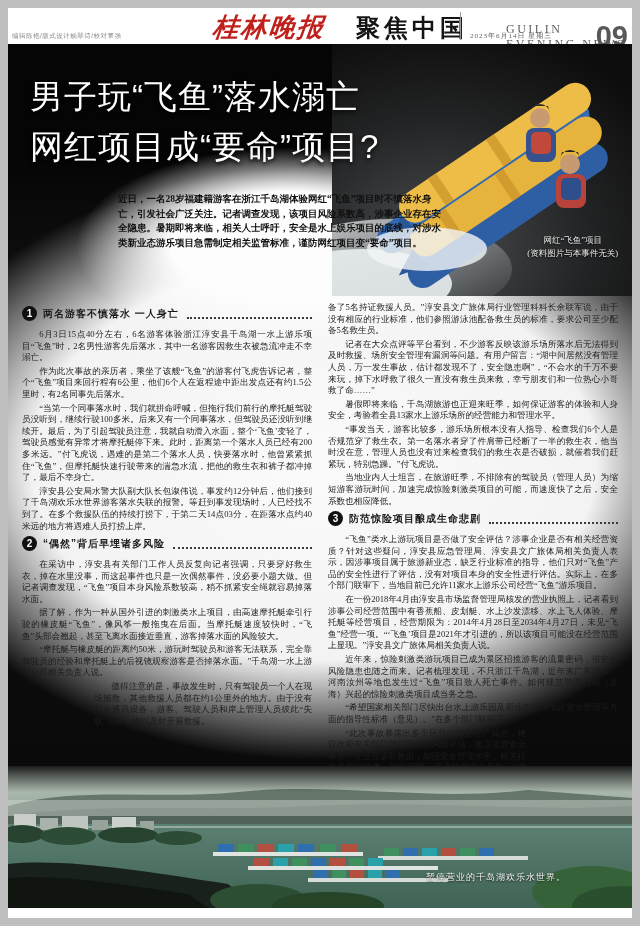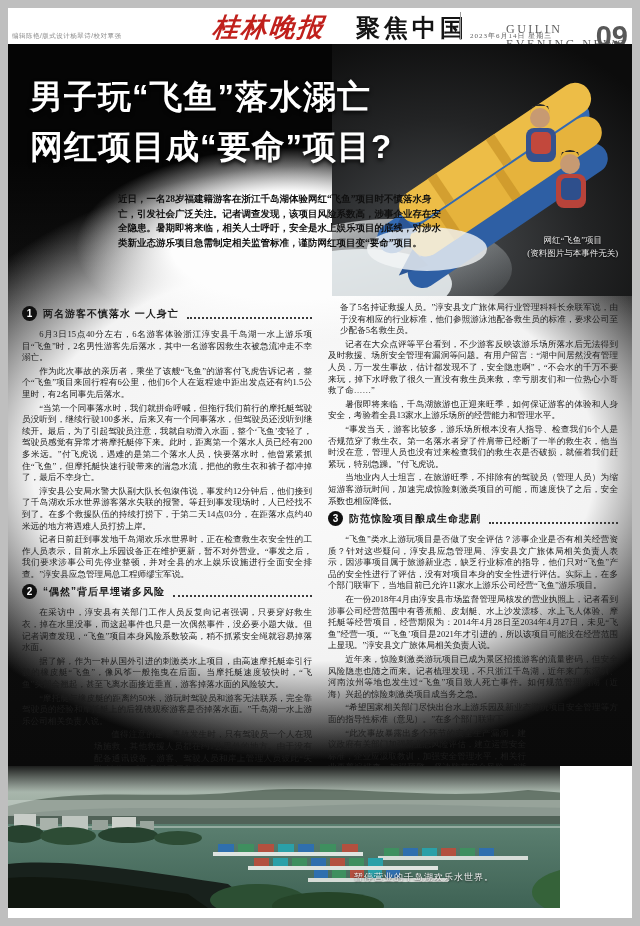--- a/index.html
+++ b/index.html
@@ -30,45 +30,45 @@
   
   .article{
     position:absolute;left:0;top:36px;width:624px;height:722px;overflow:hidden;
     background:
       radial-gradient(ellipse 280px 130px at 45% 28%, #fdfdfd 42%, rgba(253,253,253,0) 76%),
       radial-gradient(ellipse 470px 330px at 49% 58%, #fbfbfb 0%, #f3f3f3 60%, rgba(243,243,243,0) 90%),
       linear-gradient(180deg, rgba(5,5,5,1) 0%, rgba(5,5,5,1) 16%, rgba(5,5,5,0) 38%),
       linear-gradient(180deg,#161616,#0a0a0a);
   }
   .fish-photo{position:absolute;right:0;top:0;width:300px;height:252px;z-index:1;}
-  .headline{position:absolute;left:22px;top:28px;z-index:3;color:#ffffff;font-weight:bold;
+  .headline{position:absolute;left:22px;top:28px;z-index:3;color:#ffffff;font-weight:normal;
     font-size:33px;line-height:50px;letter-spacing:1px;
     font-family:"Liberation Sans","DejaVu Sans",sans-serif;
     text-shadow:0 2px 4px rgba(0,0,0,.9);}
   .lede{position:absolute;left:110px;top:148px;width:330px;z-index:2;
     font-size:9.5px;line-height:14.5px;color:#101010;text-align:left;font-weight:bold;}
   .fish-caption{position:absolute;right:14px;top:190px;z-index:3;text-align:center;
     color:#e9e9e9;font-size:8.5px;line-height:13px;text-shadow:0 1px 2px #000;}
   
   .cols{position:absolute;left:14px;top:258px;width:596px;display:flex;gap:16px;z-index:2;}
   .col{flex:1;min-width:0;}
   .sec-head{display:flex;align-items:center;gap:6px;margin:4px 0 8px 0;}
   .sec-num{flex:0 0 auto;width:15px;height:15px;border-radius:50%;background:#101010;color:#fff;
     font-size:10px;font-weight:bold;display:inline-flex;align-items:center;justify-content:center;
     font-family:"Liberation Sans",sans-serif;}
   .sec-title{font-size:10px;font-weight:900;color:#1a1a1a;letter-spacing:1px;white-space:nowrap;
     font-family:"Liberation Sans",sans-serif;}
   .sec-leader{flex:1;border-bottom:2px dotted #3a3a3a;height:8px;margin-left:2px;}
   .art-p{margin:0 0 2px 0;font-size:8.6px;line-height:11.6px;color:#1c1c1c;
     text-align:justify;text-indent:2em;}
-  .art-p.noindent{text-indent:0;margin-left:12px;}
+  .art-p.noindent{text-indent:0;}
   .wrapL{float:left;width:72px;height:58px;}
   .wrapR{float:right;width:92px;height:58px;}
   
-  .bottom-photo{position:absolute;left:0;top:758px;width:552px;height:142px;overflow:hidden;}
+  .bottom-photo{position:absolute;left:0;top:758px;width:624px;height:142px;overflow:hidden;}
   .bottom-caption{position:absolute;right:66px;bottom:24px;color:#f4f4f4;font-size:9px;
     letter-spacing:1px;text-shadow:0 1px 2px rgba(0,0,0,.8);}
   .footer-strip{position:absolute;left:0;top:900px;width:624px;height:10px;background:#fff;}
 </style>
 </head>
 <body>
 
 <div class="page">
 
   <div class="masthead">
@@ -148,21 +148,20 @@
       <div class="col">
           <div class="sec-head">
             <span class="sec-num">1</span>
             <span class="sec-title">两名游客不慎落水 一人身亡</span>
             <span class="sec-leader"></span>
           </div>
           <p class="art-p">6月3日15点40分左右，6名游客体验浙江淳安县千岛湖一水上游乐项目“飞鱼”时，2名男性游客先后落水，其中一名游客因救生衣被急流冲走不幸溺亡。</p>
           <p class="art-p">作为此次事故的亲历者，乘坐了该艘“飞鱼”的游客付飞虎告诉记者，整个“飞鱼”项目来回行程有6公里，他们6个人在返程途中距出发点还有约1.5公里时，有2名同事先后落水。</p>
           <p class="art-p">“当第一个同事落水时，我们就拼命呼喊，但拖行我们前行的摩托艇驾驶员没听到，继续行驶100多米。后来又有一个同事落水，但驾驶员还没听到继续开。最后，为了引起驾驶员注意，我就自动滑入水面，整个‘飞鱼’变轻了，驾驶员感觉有异常才将摩托艇停下来。此时，距离第一个落水人员已经有200多米远。”付飞虎说，遇难的是第二个落水人员，快要落水时，他曾紧紧抓住“飞鱼”，但摩托艇快速行驶带来的湍急水流，把他的救生衣和裤子都冲掉了，最后不幸身亡。</p>
           <p class="art-p">淳安县公安局水警大队副大队长包溆伟说，事发约12分钟后，他们接到了千岛湖欢乐水世界游客落水失联的报警。等赶到事发现场时，人已经找不到了。在多个救援队伍的持续打捞下，于第二天14点03分，在距落水点约40米远的地方将遇难人员打捞上岸。</p>
-          <p class="art-p">记者日前赶到事发地千岛湖欢乐水世界时，正在检查救生衣安全性的工作人员表示，目前水上乐园设备正在维护更新，暂不对外营业。“事发之后，我们要求涉事公司先停业整顿，并对全县的水上娱乐设施进行全面安全排查。”淳安县应急管理局总工程师缪宝军说。</p>
           <div class="sec-head">
             <span class="sec-num">2</span>
             <span class="sec-title">“偶然”背后早埋诸多风险</span>
             <span class="sec-leader"></span>
           </div>
           <p class="art-p">在采访中，淳安县有关部门工作人员反复向记者强调，只要穿好救生衣，掉在水里没事，而这起事件也只是一次偶然事件，没必要小题大做。但记者调查发现，“飞鱼”项目本身风险系数较高，稍不抓紧安全绳就容易掉落水面。</p>
           <p class="art-p">据了解，作为一种从国外引进的刺激类水上项目，由高速摩托艇牵引行驶的橡皮艇“飞鱼”，像风筝一般拖曳在后面。当摩托艇速度较快时，“飞鱼”头部会翘起，甚至飞离水面接近垂直，游客掉落水面的风险较大。</p>
           <p class="art-p">“摩托艇与橡皮艇的距离约50米，游玩时驾驶员和游客无法联系，完全靠驾驶员的经验和摩托艇上的后视镜观察游客是否掉落水面。”千岛湖一水上游乐公司相关负责人说。</p>
           <p class="art-p"><span class="wrapL"></span>值得注意的是，事故发生时，只有驾驶员一个人在现场施救，其他救援人员都在约1公里外的地方。由于没有配备通讯设备，游客、驾驶人员和岸上管理人员彼此“失联”冶停，难以及时开展救援。</p>
         </div>

